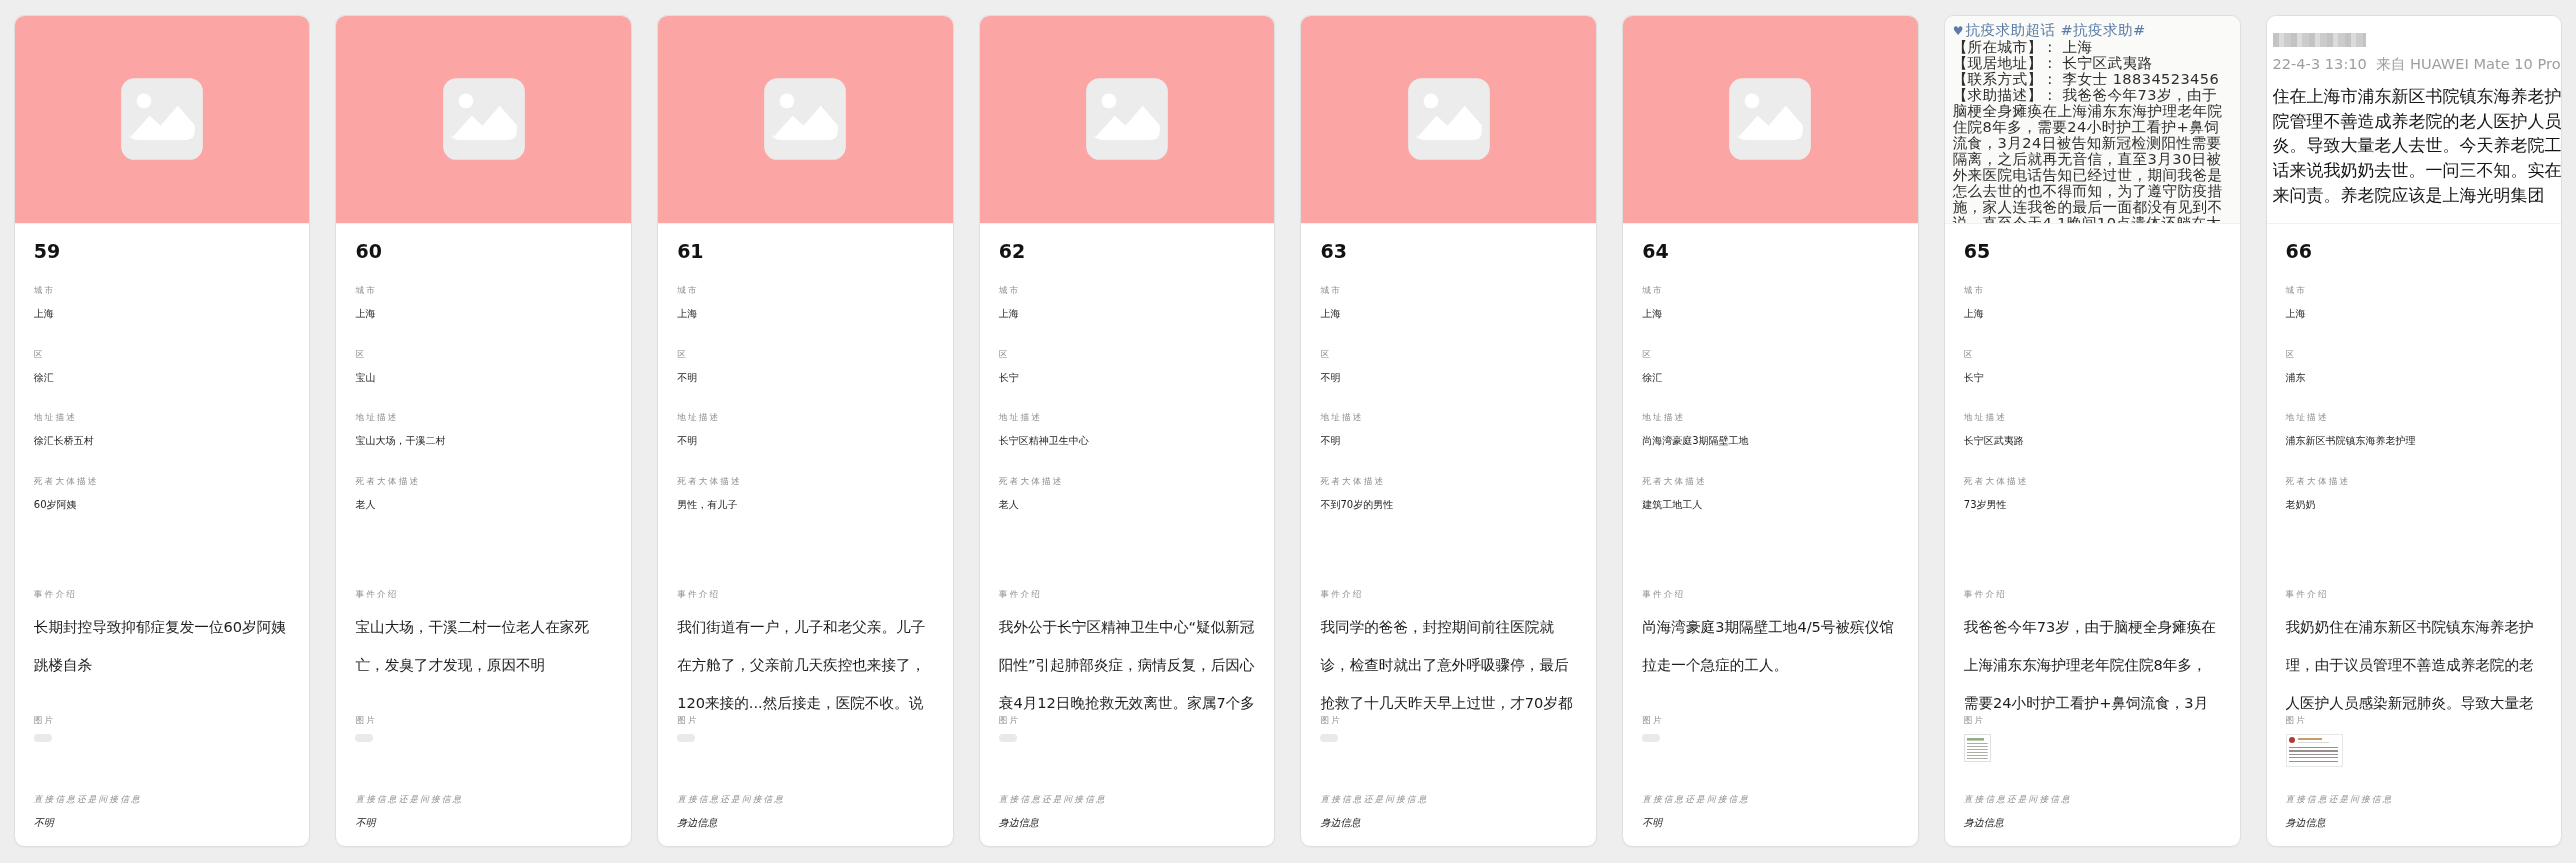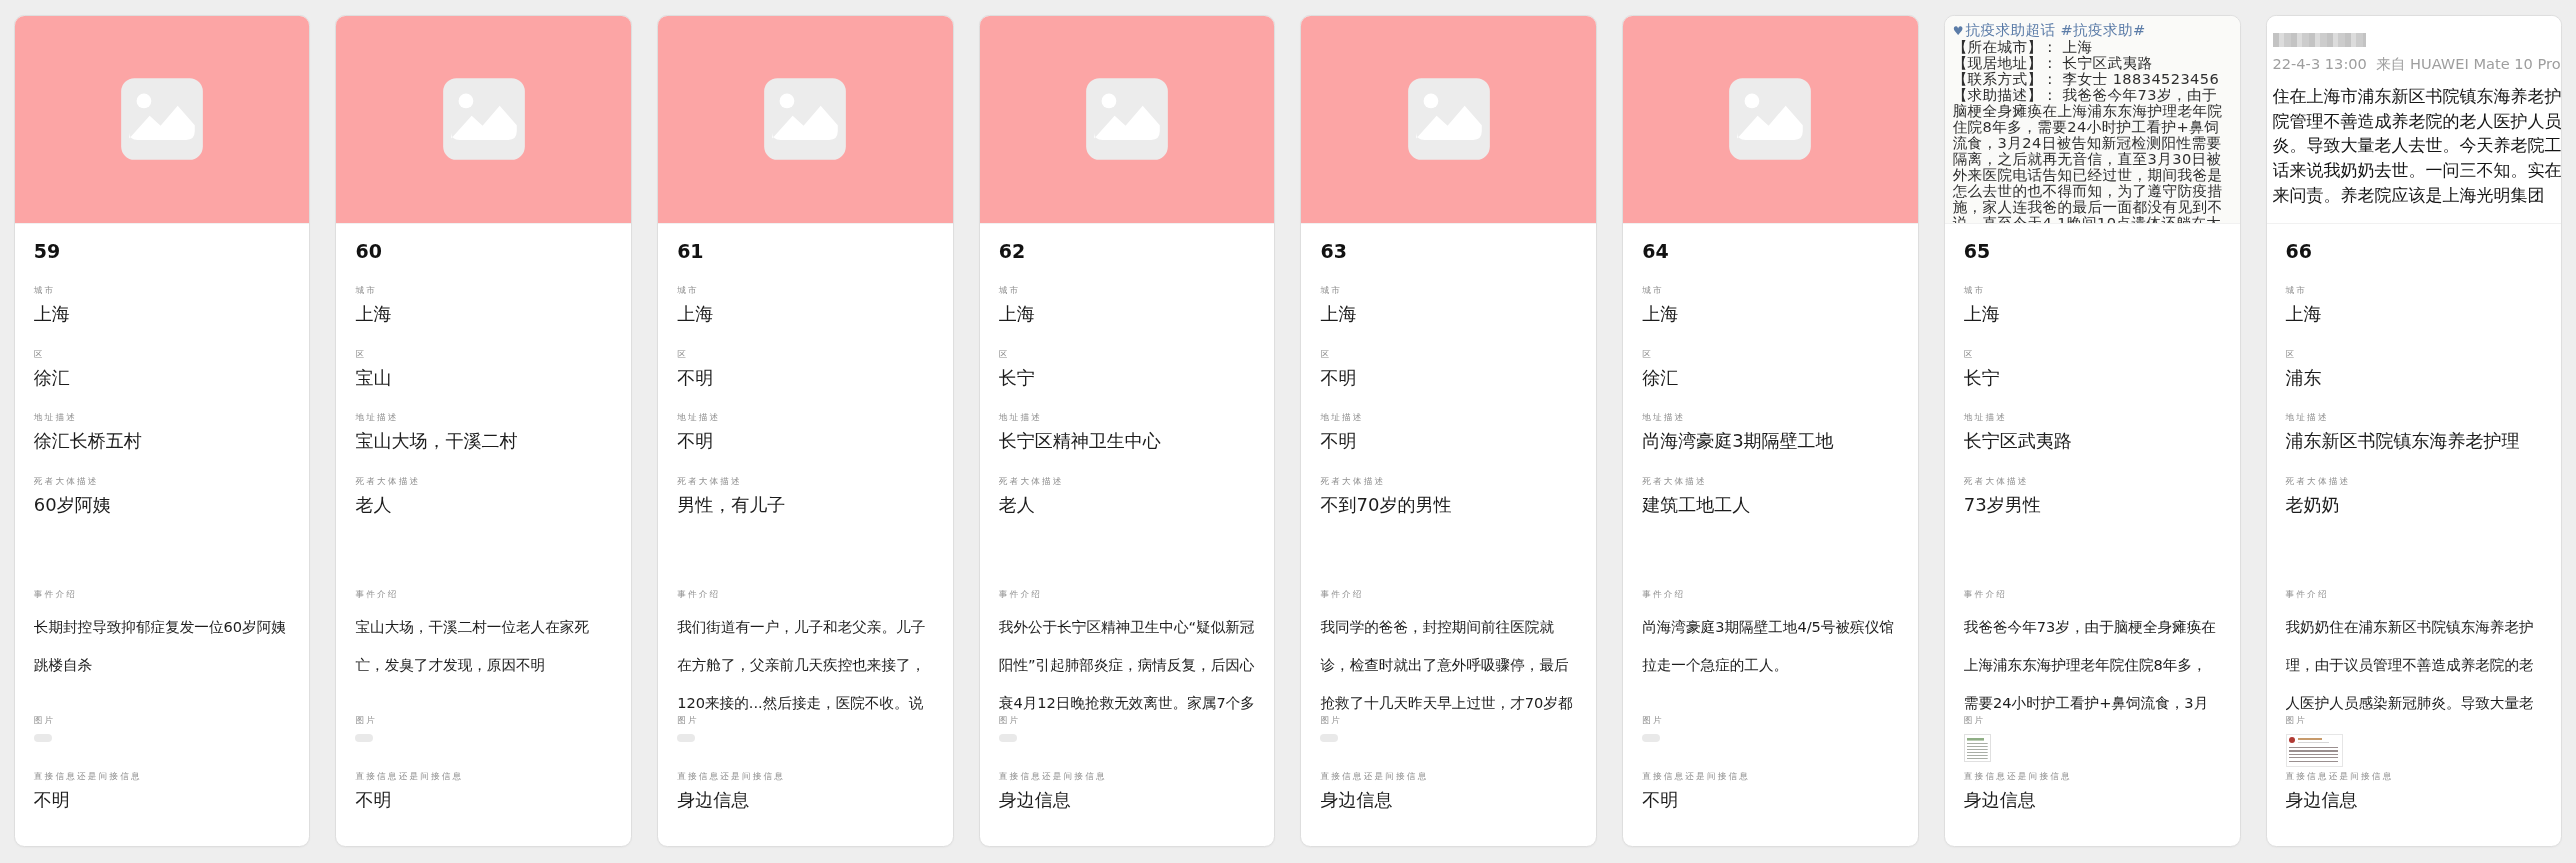--- a/index.html
+++ b/index.html
@@ -42,35 +42,35 @@
   .card-body { padding:17px 19px 0; flex:1; }
   .num {
     font-size:19px; font-weight:700; color:#121212;
     line-height:1; margin:1.7px 0 24px;
   }
   .field { margin-bottom:24px; }
   .lab {
     font-size:8.6px; color:#8e8e8e; letter-spacing:2.2px;
     line-height:10.3px; margin-bottom:8.6px;
   }
-  .val { font-size:18px; color:#1c1c1c; line-height:20.7px; }
+  .val { font-size:10px; color:#1c1c1c; line-height:20.7px; }
   .field-deceased { margin-bottom:0; }
   .field-deceased .val-wrap { height:94px; }
   .event-text {
     font-size:14.6px; line-height:38px; color:#1c1c1c;
     height:107px; overflow:hidden;
   }
   .field-event { margin-bottom:0; }
   .field-image { margin-bottom:0; }
   .thumb-area { height:36px; margin-top:1.7px; }
   .pill {
     width:18px; height:7.8px; border-radius:4.3px;
     background:#e9e9e9; margin-top:3.4px;
   }
-  .field-direct { margin-top:1px; }
+  .field-direct { margin-top:24px;font-style:italic; }
 
   
   .post-a {
     width:100%; height:100%;
     background:#fafaf8;
     padding:6.9px 8.6px 0 7.8px;
     font-size:14.6px; line-height:16px;
     color:#2e2e2e;
     letter-spacing:0.4px;
   }
@@ -464,21 +464,21 @@
           <div class="lab">直接信息还是间接信息</div>
           <div class="val">身边信息</div>
         </div>
     </div>
   </article>
 
   <article class="card">
     <div class="media">
       <div class="post-b">
         <div class="blur-name"></div>
-        <div class="meta"><span>22-4-3 13:00</span>&nbsp;&nbsp;<span>来自 HUAWEI Mate 10 Pro</span></div>
+        <div class="meta"><span>22-4-3 13:10</span>&nbsp;&nbsp;<span>来自 HUAWEI Mate 10 Pro</span></div>
         <div class="bline">住在上海市浦东新区书院镇东海养老护</div>
         <div class="bline">院管理不善造成养老院的老人医护人员</div>
         <div class="bline">炎。导致大量老人去世。今天养老院工</div>
         <div class="bline">话来说我奶奶去世。一问三不知。实在</div>
         <div class="bline">来问责。养老院应该是上海光明集团</div>
       </div>
     </div>
     <div class="card-body">
       <div class="num">66</div>
       <div class="field">

